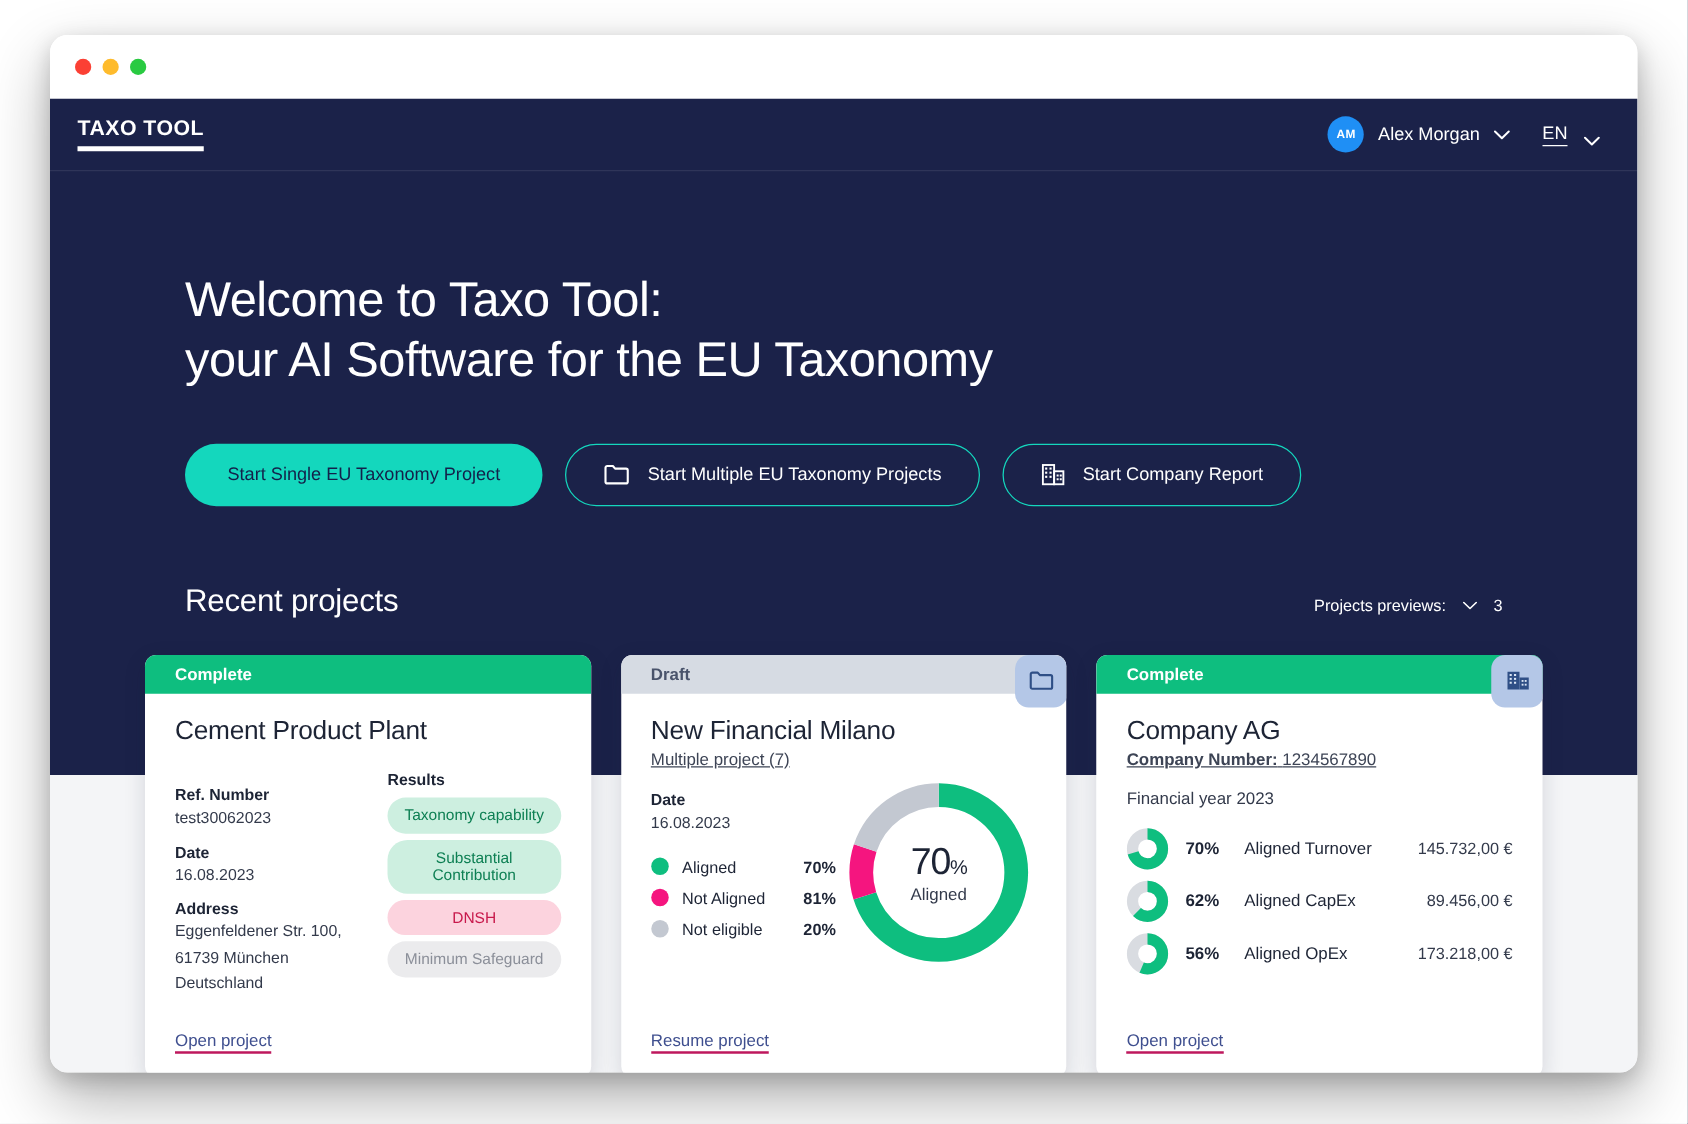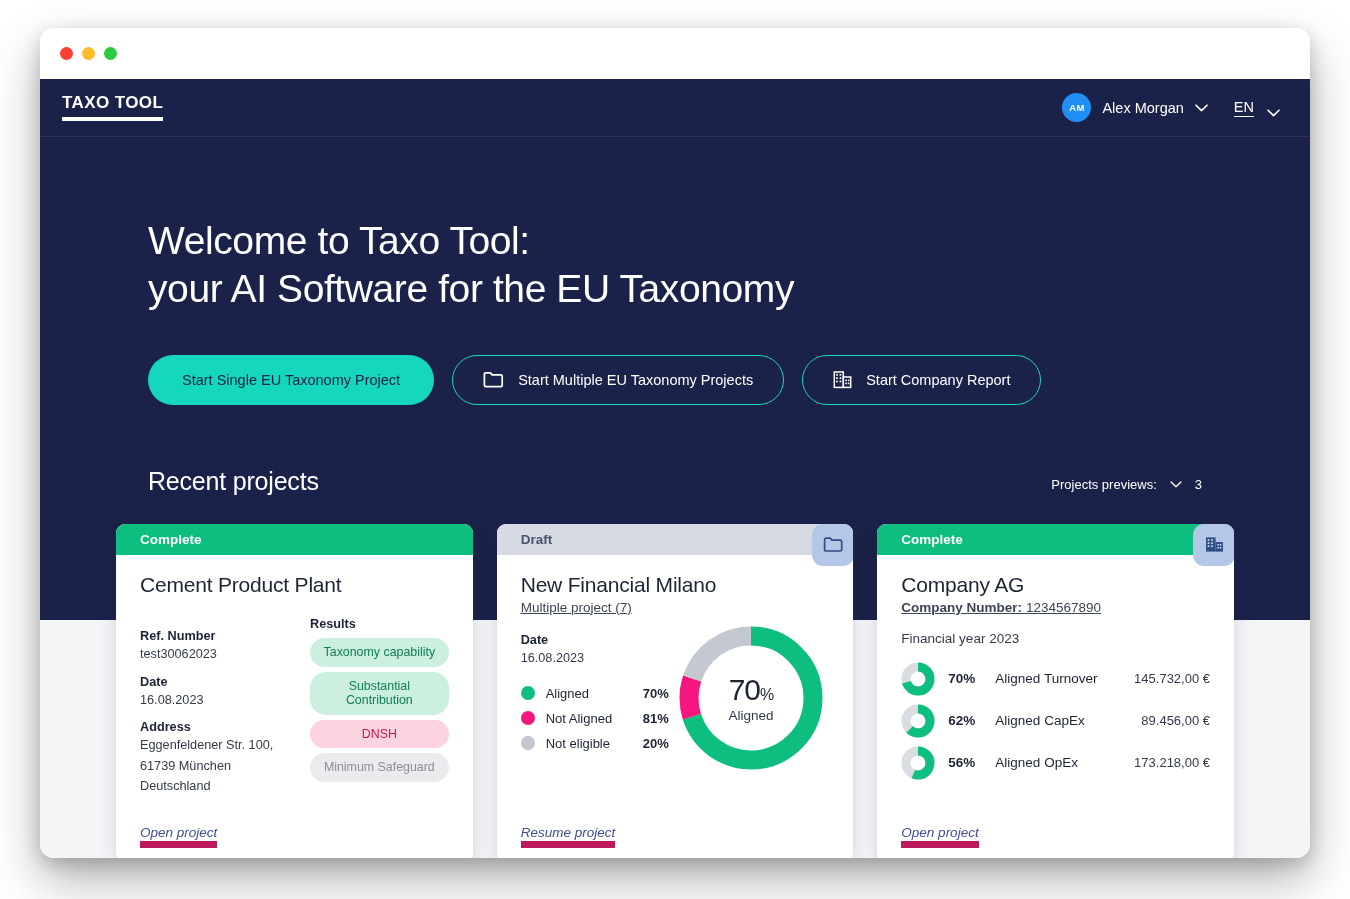--- a/index.html
+++ b/index.html
@@ -180,21 +180,21 @@
   .mini-donut { width: 34px; height: 34px; flex: none; }
   .mini-donut svg { display: block; transform: rotate(-90deg); }
   .metric-pct { font-size: 13.5px; font-weight: 700; color: #1d2435; width: 34px; }
   .metric-label { font-size: 13.5px; font-weight: 400; color: #1d2435; }
   .metric-amount { margin-left: auto; font-size: 13px; color: #333a4b; }
 
   .card-link {
     margin-top: auto; padding-top: 18px;
     font-size: 13.5px; color: #3f4f8f; cursor: pointer;
   }
-  .card-link span { border-bottom: 7px solid #be185d; padding-bottom: 1px; font-style: italic; }
+  .card-link span { border-bottom: 2px solid #be185d; padding-bottom: 1px; }
   .cn-strong { font-weight: 700; }
 </style>
 </head>
 <body>
 
 <div class="screen">
   <div class="window">
 
     <div class="titlebar">
       <span class="dot red"></span>

